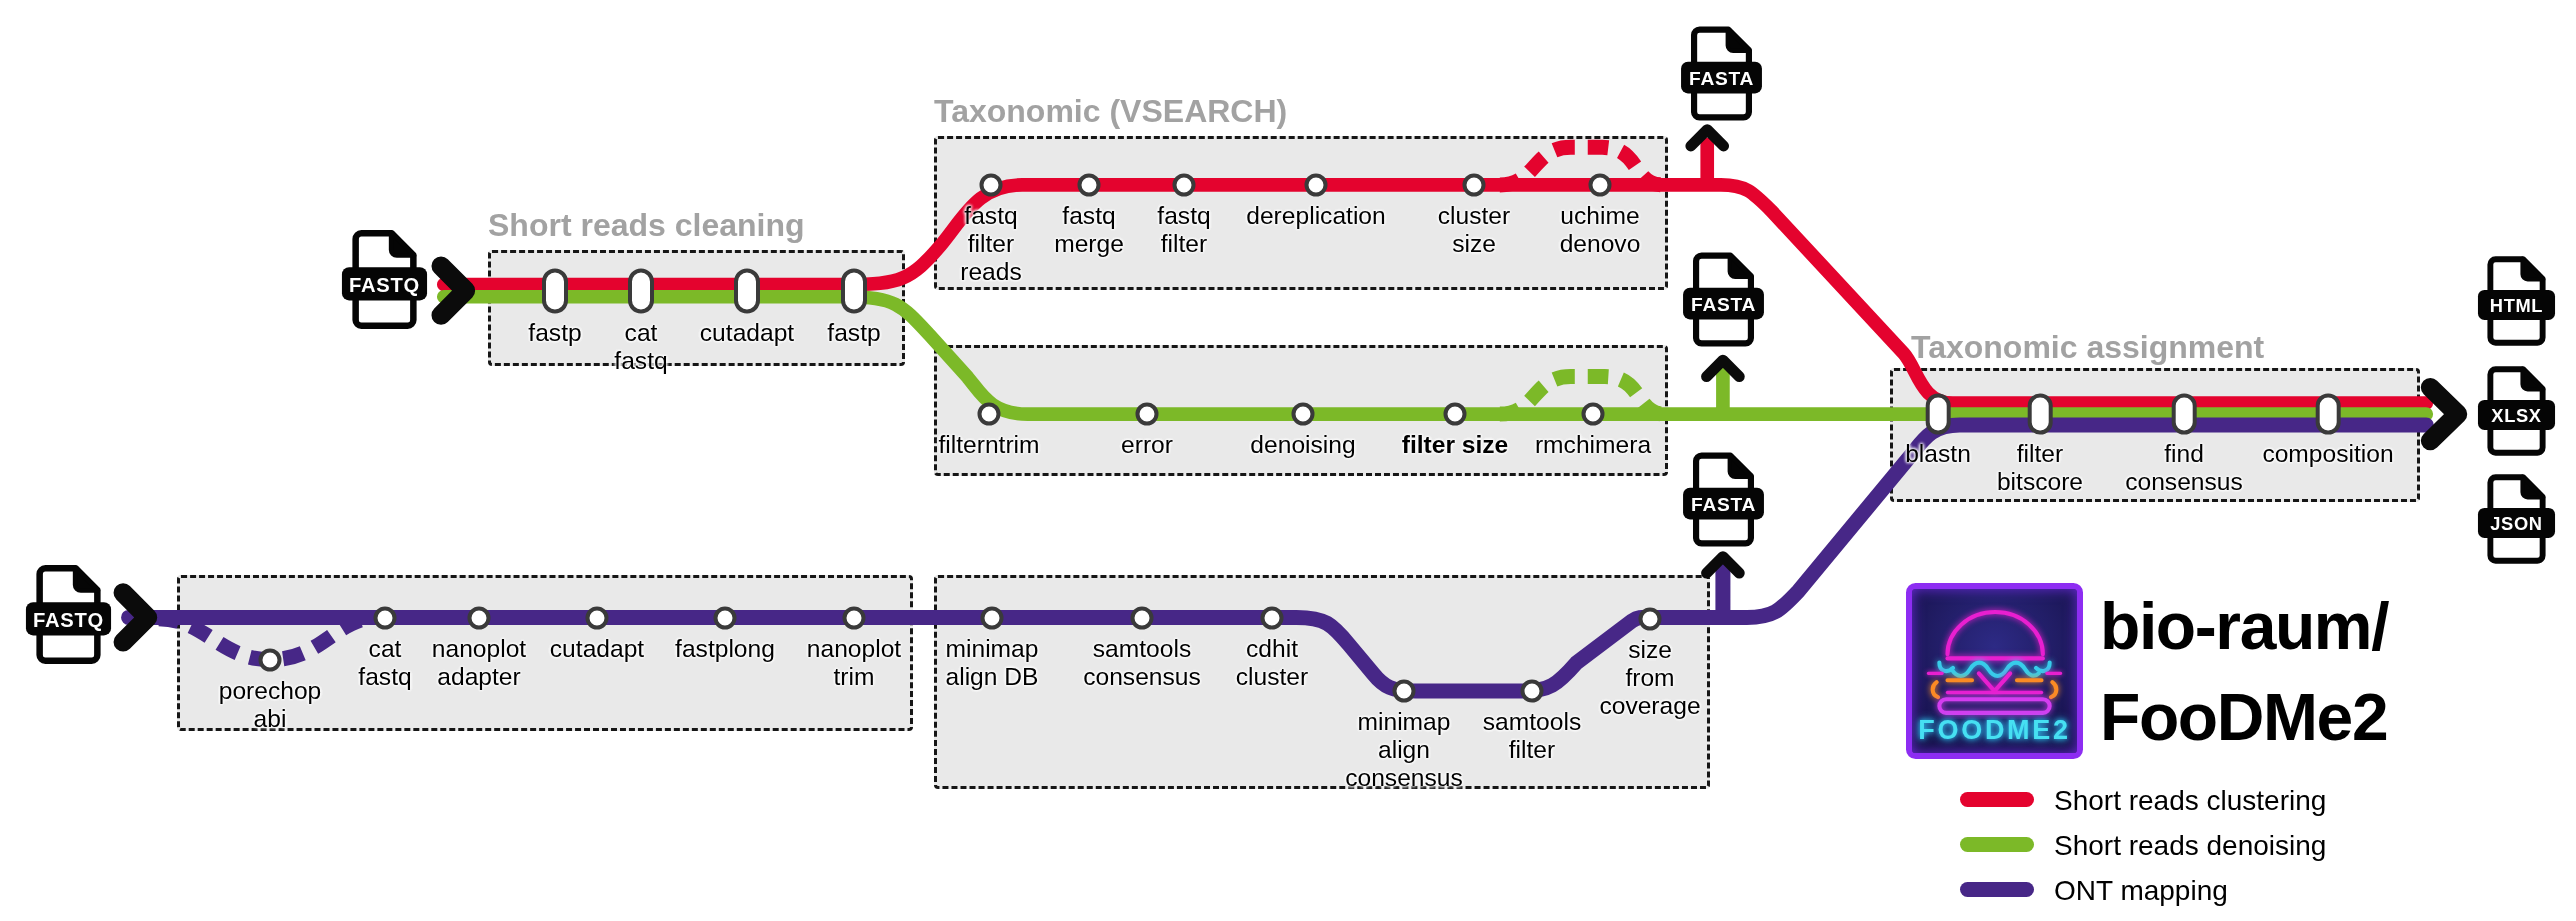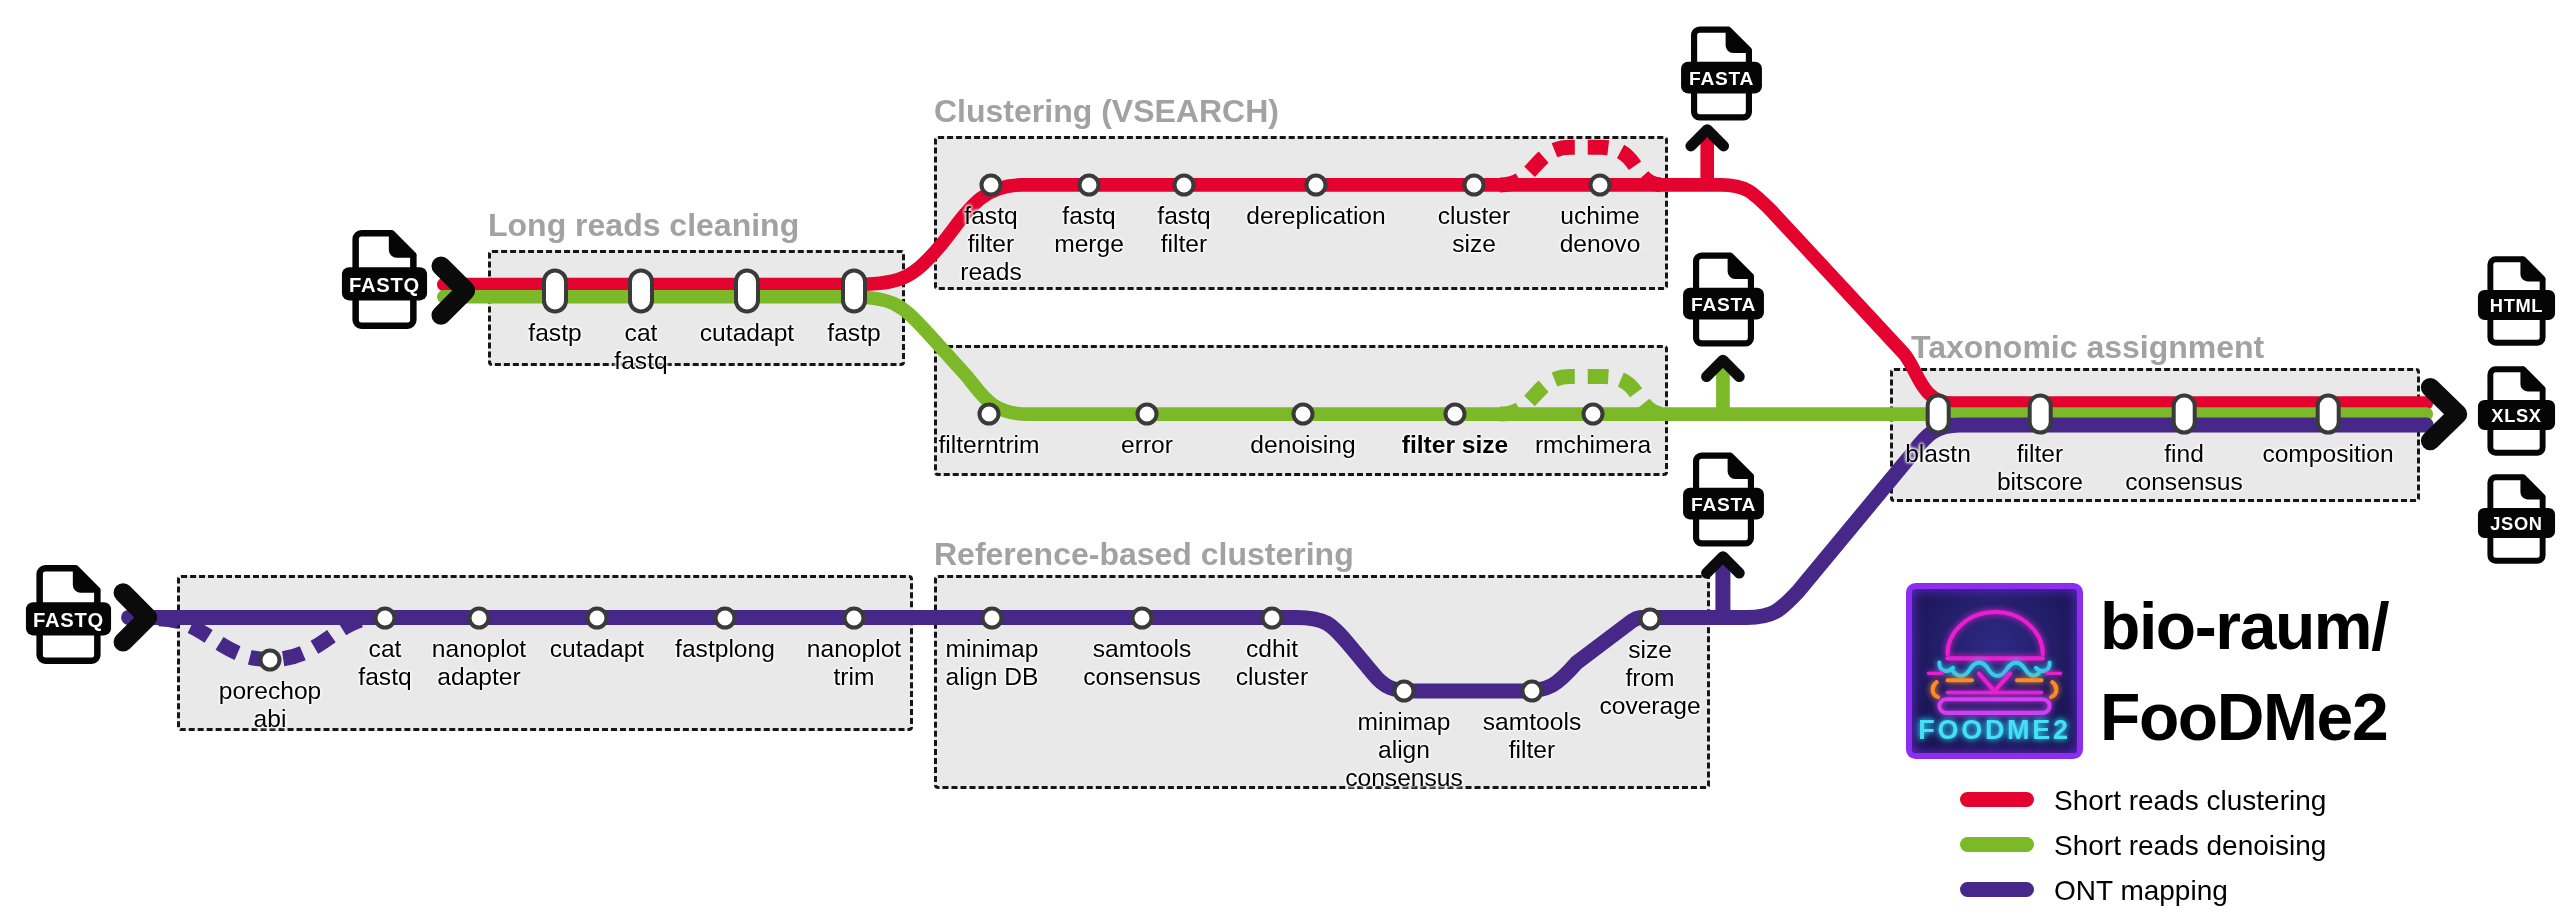--- a/index.html
+++ b/index.html
@@ -106,32 +106,32 @@
       <path d="M24 118 H44 M198 118 H218" stroke="#e81fd0" stroke-width="5" style="filter:drop-shadow(0 0 4px #e81fd0)"></path>
       <path d="M98 118 L121 144 L144 118" stroke="#e81fd0" stroke-width="6" style="filter:drop-shadow(0 0 5px #e81fd0)"></path>
       <path d="M36 131 c-8 6 -8 18 2 22 M52 128 H88 M206 131 c8 6 8 18 -2 22 M154 128 H190" stroke="#fb8b24" stroke-width="6" style="filter:drop-shadow(0 0 5px #fb8b24)"></path>
       <path d="M52 146 H190" stroke="#e81fd0" stroke-width="5" style="filter:drop-shadow(0 0 4px #e81fd0)"></path>
       <rect x="40" y="156" width="162" height="20" rx="10" stroke="#d43df0" stroke-width="6" style="filter:drop-shadow(0 0 5px #d43df0)"></rect>
     </svg>
     <div class="neon-wordmark">FOODME2</div>
   </div>
 
 <div class="gbox" style="left: 488px; top: 250px; width: 417px; height: 116px;"></div>
-    <div class="gtitle" style="left: 488px; top: 207px;">Long reads cleaning</div>
+    <div class="gtitle" style="left: 488px; top: 207px;">Short reads cleaning</div>
     <div class="node tall" style="left: 555px; top: 291px;"></div>
     <div class="nlabel" style="left: 555px; top: 319px;">fastp</div>
     <div class="node tall" style="left: 641px; top: 291px;"></div>
     <div class="nlabel" style="left: 641px; top: 319px;">cat
 fastq</div>
     <div class="node tall" style="left: 747px; top: 291px;"></div>
     <div class="nlabel" style="left: 747px; top: 319px;">cutadapt</div>
     <div class="node tall" style="left: 854px; top: 291px;"></div>
     <div class="nlabel" style="left: 854px; top: 319px;">fastp</div>
     <div class="gbox" style="left: 934px; top: 136px; width: 734px; height: 154px;"></div>
-    <div class="gtitle" style="left: 934px; top: 93px;">Clustering (VSEARCH)</div>
+    <div class="gtitle" style="left: 934px; top: 93px;">Taxonomic (VSEARCH)</div>
     <div class="node dot" style="left: 991px; top: 185px;"></div>
     <div class="nlabel" style="left: 991px; top: 202px;">fastq
 filter
 reads</div>
     <div class="node dot" style="left: 1089px; top: 185px;"></div>
     <div class="nlabel" style="left: 1089px; top: 202px;">fastq
 merge</div>
     <div class="node dot" style="left: 1184px; top: 185px;"></div>
     <div class="nlabel" style="left: 1184px; top: 202px;">fastq
 filter</div>
@@ -165,21 +165,20 @@
     <div class="nlabel" style="left: 479px; top: 635px;">nanoplot
 adapter</div>
     <div class="node dot" style="left: 597px; top: 618px;"></div>
     <div class="nlabel" style="left: 597px; top: 635px;">cutadapt</div>
     <div class="node dot" style="left: 725px; top: 618px;"></div>
     <div class="nlabel" style="left: 725px; top: 635px;">fastplong</div>
     <div class="node dot" style="left: 854px; top: 618px;"></div>
     <div class="nlabel" style="left: 854px; top: 635px;">nanoplot
 trim</div>
     <div class="gbox" style="left: 934px; top: 575px; width: 776px; height: 214px;"></div>
-    <div class="gtitle" style="left: 934px; top: 536px;">Reference-based clustering</div>
     <div class="node dot" style="left: 992px; top: 618px;"></div>
     <div class="nlabel" style="left: 992px; top: 635px;">minimap
 align DB</div>
     <div class="node dot" style="left: 1142px; top: 618px;"></div>
     <div class="nlabel" style="left: 1142px; top: 635px;">samtools
 consensus</div>
     <div class="node dot" style="left: 1272px; top: 618px;"></div>
     <div class="nlabel" style="left: 1272px; top: 635px;">cdhit
 cluster</div>
     <div class="node dot" style="left: 1404px; top: 691px;"></div>

